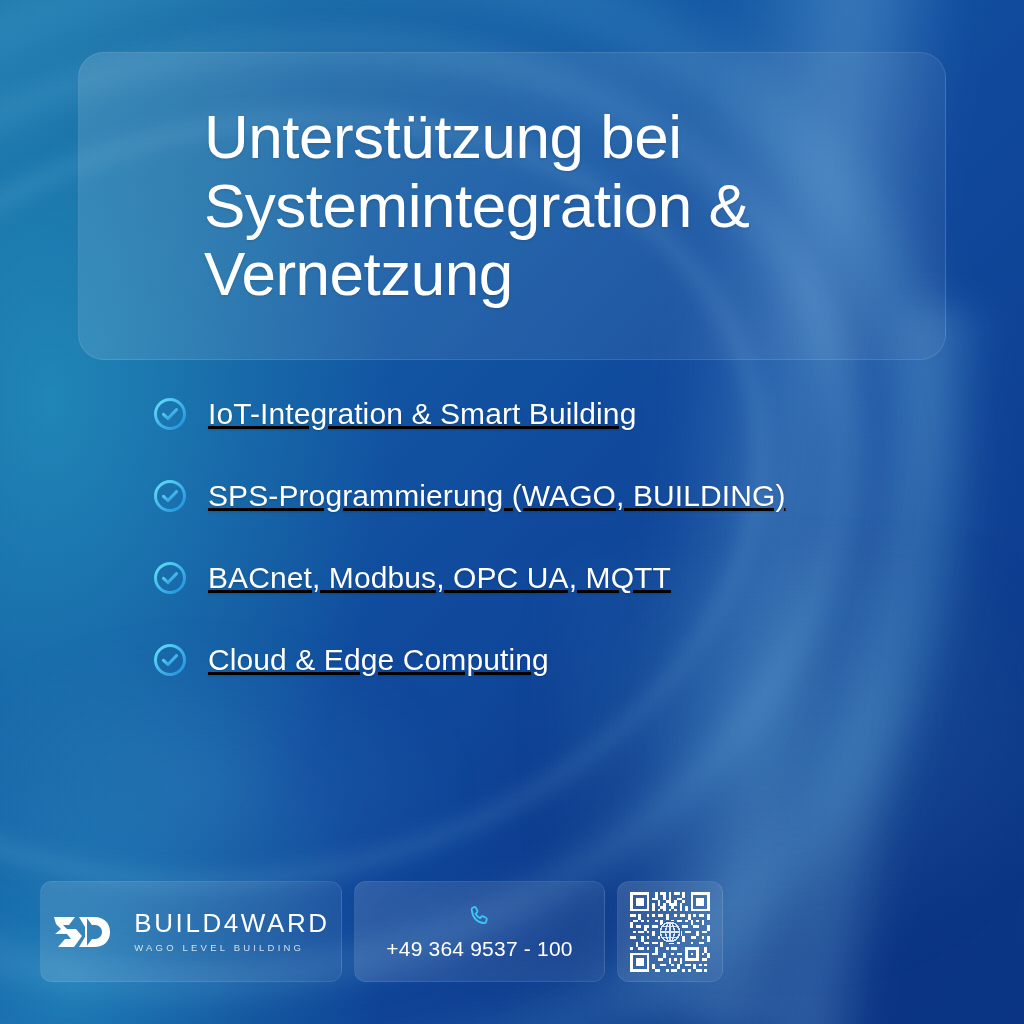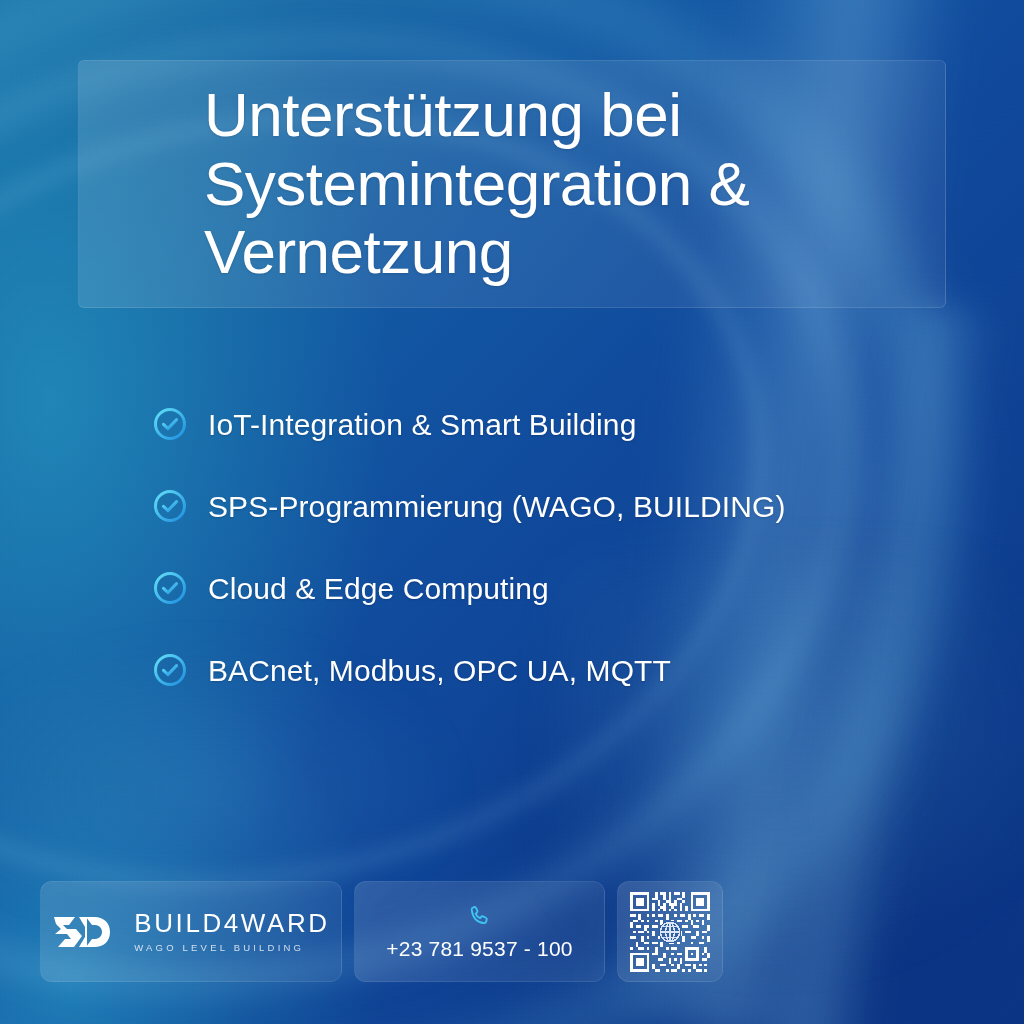--- a/index.html
+++ b/index.html
@@ -76,43 +76,43 @@
   
   .noise{
     position:absolute;inset:0;opacity:.10;
     background-image:
       repeating-linear-gradient(0deg, rgba(255,255,255,.06) 0 1px, rgba(0,0,0,0) 1px 2px),
       repeating-linear-gradient(90deg, rgba(0,0,0,.05) 0 1px, rgba(0,0,0,0) 1px 2px);
   }
 
   
   .title-card{
-    position:absolute;left:78px;top:60px;width:868px;height:248px;
-    border-radius:6px;
+    position:absolute;left:78px;top:52px;width:868px;height:308px;
+    border-radius:26px;
     background:linear-gradient(125deg, rgba(255,255,255,.13) 0%, rgba(255,255,255,.085) 45%, rgba(255,255,255,.05) 100%);
     border:1px solid rgba(255,255,255,.10);
     box-sizing:border-box;
     display:flex;align-items:center;
   }
   .title-text{
     margin:0;padding:0 30px 0 125px;
     color:#ffffff;
     font-size:62px;line-height:1.11;
     font-weight:400;
     letter-spacing:-0.5px;
     white-space:pre-line;
     text-shadow:0 1px 3px rgba(0,0,0,.13);
   }
 
   
   .features{
     position:absolute;left:152px;top:386px;width:840px;
   }
   .feature{
-    display:flex;align-items:flex-end;height:56px;margin-bottom:26px;
+    display:flex;align-items:center;height:56px;margin-bottom:26px;text-decoration:underline;
   }
   .feature .ico{
     flex:0 0 auto;width:36px;height:36px;margin-right:20px;display:block;
   }
   .feature .lbl{
     color:#ffffff;font-size:30px;font-weight:400;letter-spacing:.1px;
     text-shadow:0 1px 2px rgba(0,0,0,.18);
     white-space:nowrap;
   }
 
@@ -195,29 +195,29 @@
         <path d="M11.5 18.3 L16 22.6 L24.6 13.6" fill="none" stroke="url(#cg1)" stroke-width="3" stroke-linecap="round" stroke-linejoin="round"></path>
       </svg>
       <span class="lbl">SPS-Programmierung (WAGO, BUILDING)</span>
     </div>
 
     <div class="feature">
       <svg class="ico" viewBox="0 0 36 36">
         <circle cx="18" cy="18" r="14.5" fill="none" stroke="url(#cg1)" stroke-width="3"></circle>
         <path d="M11.5 18.3 L16 22.6 L24.6 13.6" fill="none" stroke="url(#cg1)" stroke-width="3" stroke-linecap="round" stroke-linejoin="round"></path>
       </svg>
-      <span class="lbl">Cloud &amp; Edge Computing</span>
+      <span class="lbl">BACnet, Modbus, OPC UA, MQTT</span>
     </div>
 
     <div class="feature">
       <svg class="ico" viewBox="0 0 36 36">
         <circle cx="18" cy="18" r="14.5" fill="none" stroke="url(#cg1)" stroke-width="3"></circle>
         <path d="M11.5 18.3 L16 22.6 L24.6 13.6" fill="none" stroke="url(#cg1)" stroke-width="3" stroke-linecap="round" stroke-linejoin="round"></path>
       </svg>
-      <span class="lbl">BACnet, Modbus, OPC UA, MQTT</span>
+      <span class="lbl">Cloud &amp; Edge Computing</span>
     </div>
 
   </div>
 
   <div class="footer">
 
     <div class="fbox logo">
       <div class="logo-inner">
         <svg class="logo-mark" viewBox="0 0 62 40">
           <path fill="#ffffff" d="M2 5 H23 L17 13 H11 L15.5 17.5 H9.5 L4 12 Z"></path>
@@ -229,21 +229,21 @@
           <div class="logo-name">BUILD4WARD</div>
           <div class="logo-tag">WAGO LEVEL BUILDING</div>
         </div>
       </div>
     </div>
 
     <div class="fbox contact">
       <svg class="c-ico" width="26" height="26" viewBox="0 0 24 24">
         <path d="M6.6 2.8 c.7-.2 1.4.1 1.7.8 l1.2 2.6 c.3.7.1 1.5-.5 1.9 l-1.1.8 c.8 1.9 2.3 3.4 4.2 4.2 l.8-1.1 c.4-.6 1.2-.8 1.9-.5 l2.6 1.2 c.7.3 1 1 .8 1.7 l-.6 2.1 c-.2.8-.9 1.3-1.7 1.2 C9.3 17 5.3 13 4.3 5.1 c-.1-.8.4-1.5 1.2-1.7 Z" fill="none" stroke="#3ec6f5" stroke-width="1.7" stroke-linejoin="round"></path>
       </svg>
-      <div class="c-text">+23 781 9537 - 100</div>
+      <div class="c-text">+49 364 9537 - 100</div>
     </div>
 
 
     <div class="fbox qr">
       <div class="qr-wrap">
         <svg class="qr-svg" viewBox="0 0 29 29" shape-rendering="crispEdges">
           <g fill="#ffffff">
 
             <rect x="0" y="0" width="7" height="1"></rect>
               <rect x="0" y="6" width="7" height="1"></rect>

